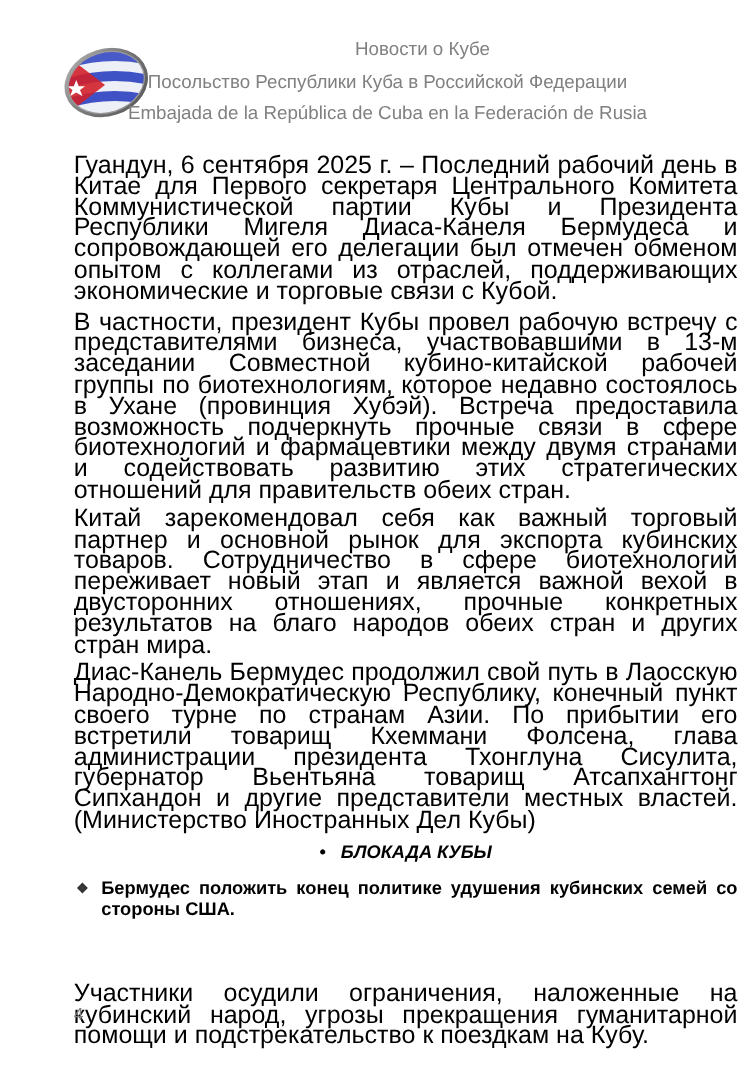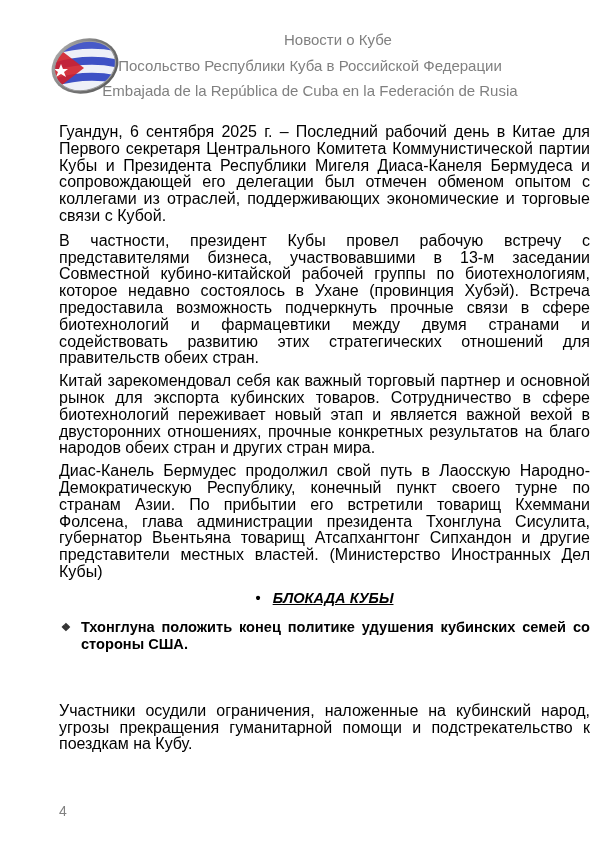--- a/index.html
+++ b/index.html
@@ -6,27 +6,27 @@
   body { width:604px; height:864px; position:relative; overflow:hidden;
          font-family:"Liberation Sans", sans-serif; color:#000; }
   .header { position:absolute; left:0; top:0; width:556px; height:105px; }
   .logo { position:absolute; left:50px; top:38px; width:70px; height:58px; }
   .h-line { position:absolute; left:0; width:604px; text-align:center;
             color:#808080; font-size:15px; line-height:18px; white-space:nowrap; }
   .h1 { top:31px; left:36px; }
   .h2 { top:57px; left:8px; }
   .h3 { top:82px; left:8px; }
   .content { position:absolute; left:59px; top:124px; width:531px; }
-  p { margin:0 0 6px 0; font-size:16px; line-height:16.8px; text-align:justify; }
+  p { margin:0 0 6px 0; font-size:20px; line-height:16.8px; text-align:justify; }
   .p1 { margin-bottom:8px; }
   .src { font-weight:normal; }
   .section { margin:8px 0 0 0; text-align:center; font-size:14.6px; line-height:18px;
              font-weight:bold; font-style:italic; }
   .section .dot { font-style:normal; margin-right:12px; }
-  .section .title { text-decoration:underline; }
+  .section .title { }
   .headline { margin:12px 0 0 0; position:relative; padding-left:22px;
               font-weight:bold; font-size:14.6px; line-height:17px; text-align:justify; }
   .headline .mark { position:absolute; left:2px; top:0; font-size:11px; color:#333; }
   .gap1 { height:28px; }
   .gap2 { height:22px; }
   .pagenum { position:absolute; left:59px; top:803px; color:#808080; font-size:14px; }
 </style>
 </head>
 <body>
 
@@ -65,21 +65,21 @@
   <p>В частности, президент Кубы провел рабочую встречу с представителями бизнеса, участвовавшими в 13-м заседании Совместной кубино-китайской рабочей группы по биотехнологиям, которое недавно состоялось в Ухане (провинция Хубэй). Встреча предоставила возможность подчеркнуть прочные связи в сфере биотехнологий и фармацевтики между двумя странами и содействовать развитию этих стратегических отношений для правительств обеих стран.</p>
   <p>Китай зарекомендовал себя как важный торговый партнер и основной рынок для экспорта кубинских товаров. Сотрудничество в сфере биотехнологий переживает новый этап и является важной вехой в двусторонних отношениях, прочные конкретных результатов на благо народов обеих стран и других стран мира.</p>
   <p><span>Диас-Канель Бермудес продолжил свой путь в Лаосскую Народно-Демократическую Республику, конечный пункт своего турне по странам Азии. По прибытии его встретили товарищ Кхеммани Фолсена, глава администрации президента Тхонглуна Сисулита, губернатор Вьентьяна товарищ Атсапхангтонг Сипхандон и другие представители местных властей.</span> <span class="src">(Министерство Иностранных Дел Кубы)</span></p>
 
   <div class="section">
     <span class="dot">•</span><span class="title">БЛОКАДА КУБЫ</span>
   </div>
 
   <div class="headline">
     <span class="mark">❖</span>
-    <span>Тхонглуна положить конец политике удушения кубинских семей со стороны США.</span>
+    <span>Бермудес положить конец политике удушения кубинских семей со стороны США.</span>
   </div>
 
   <div class="gap1"></div>
   <div class="gap2"></div>
   <p>Участники осудили ограничения, наложенные на кубинский народ, угрозы прекращения гуманитарной помощи и подстрекательство к поездкам на Кубу.</p>
 </div>
 
 <div class="pagenum">4</div>
 
 </body></html>

